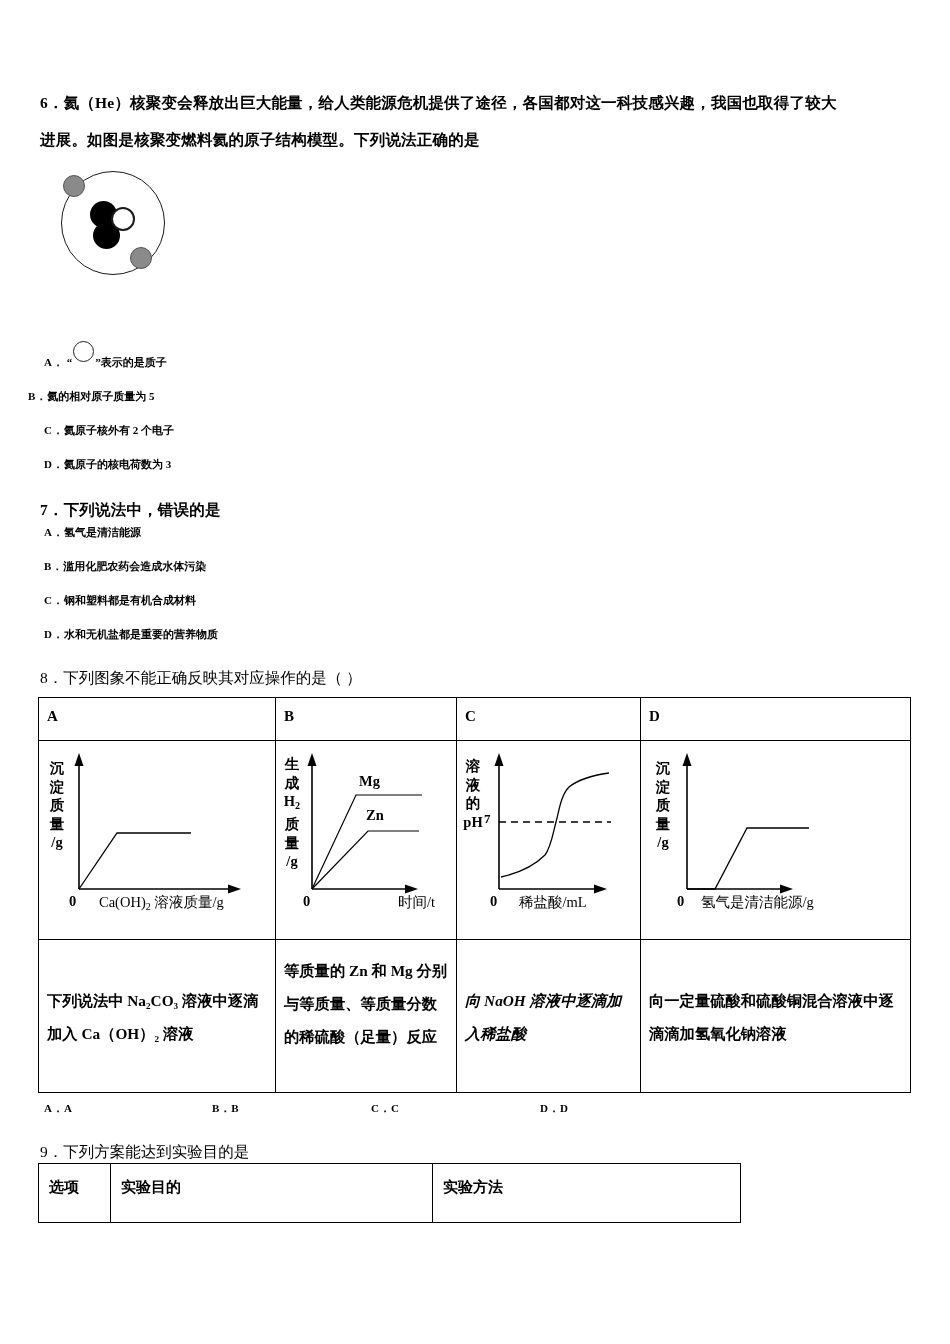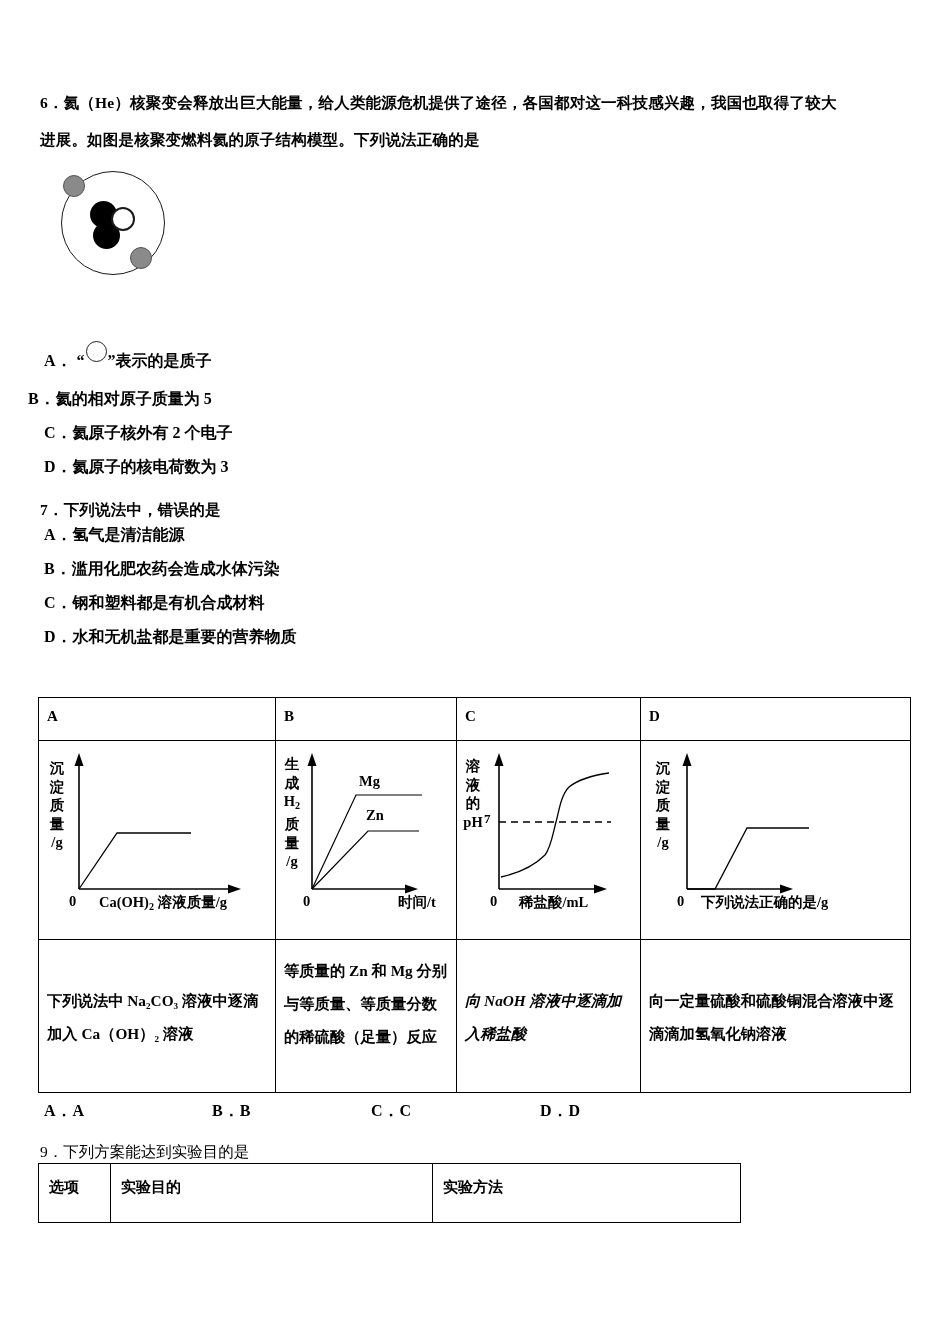--- a/index.html
+++ b/index.html
@@ -32,21 +32,21 @@
   }
   .q-stem-light {
     position: absolute;
     font-weight: normal;
     font-size: 15.5px;
     line-height: 34px;
   }
   .opt {
     position: absolute;
     font-weight: bold;
-    font-size: 16px;
+    font-size: 11px;
     white-space: nowrap;
   }
   .opt .lab {
     letter-spacing: 0.5px;
   }
   sub {
     font-size: 70%;
     vertical-align: -0.25em;
   }
 
@@ -139,21 +139,21 @@
     position: absolute;
     font-weight: bold;
     font-size: 14.5px;
     line-height: 18.5px;
     width: 20px;
     text-align: center;
     white-space: normal;
   }
   .hlabel {
     position: absolute;
-    font-weight: bold;
+    font-weight: normal;
     font-size: 14.5px;
     white-space: nowrap;
   }
   .zero {
     position: absolute;
     font-weight: bold;
     font-size: 14.5px;
   }
   .seriestag {
     position: absolute;
@@ -214,20 +214,21 @@
   <div class="opt" style="left:44px; top:559px;">
     <span class="lab">B．</span><span>滥用化肥农药会造成水体污染</span>
   </div>
   <div class="opt" style="left:44px; top:593px;">
     <span class="lab">C．</span><span>钢和塑料都是有机合成材料</span>
   </div>
   <div class="opt" style="left:44px; top:627px;">
     <span class="lab">D．</span><span>水和无机盐都是重要的营养物质</span>
   </div>
 
+  <div class="q-stem-light" style="left:40px; top:661px;">8．下列图象不能正确反映其对应操作的是（      ）</div>
 
   <table class="grid" style="left:38px; top:697px; width:872px;">
     <colgroup>
       <col style="width:237px">
         <col style="width:181px">
         <col style="width:184px">
         <col style="width:270px">
     </colgroup>
     <tbody>
 
@@ -334,21 +335,21 @@
             </div>
             <svg width="270" height="198" viewBox="0 0 270 198">
               <line x1="46" y1="148" x2="46" y2="22" stroke="#000" stroke-width="1.6"></line>
               <polygon points="46,12 41.5,25 50.5,25" fill="#000"></polygon>
               <line x1="46" y1="148" x2="142" y2="148" stroke="#000" stroke-width="1.6"></line>
               <polygon points="152,148 139,143.5 139,152.5" fill="#000"></polygon>
 
               <polyline points="46,148 74,148 106,87 168,87" fill="none" stroke="#000" stroke-width="1.3"></polyline>
             </svg>
             <div class="zero" style="left:36px; top:152px;">0</div>
-            <div class="hlabel" style="left:60px; top:152px;">下列说法正确的是/g</div>
+            <div class="hlabel" style="left:60px; top:152px;">氢气是清洁能源/g</div>
           </div>
         </td>
       </tr>
 
       <tr>
         <td style="height:152px;">
           <div class="desc" style="padding-top:44px;">下列说法中 Na₂CO₃ 溶液中逐滴加入 Ca（OH）₂ 溶液</div>
         </td>
         <td>
           <div class="desc">等质量的 Zn 和 Mg 分别与等质量、等质量分数的稀硫酸（足量）反应</div>

